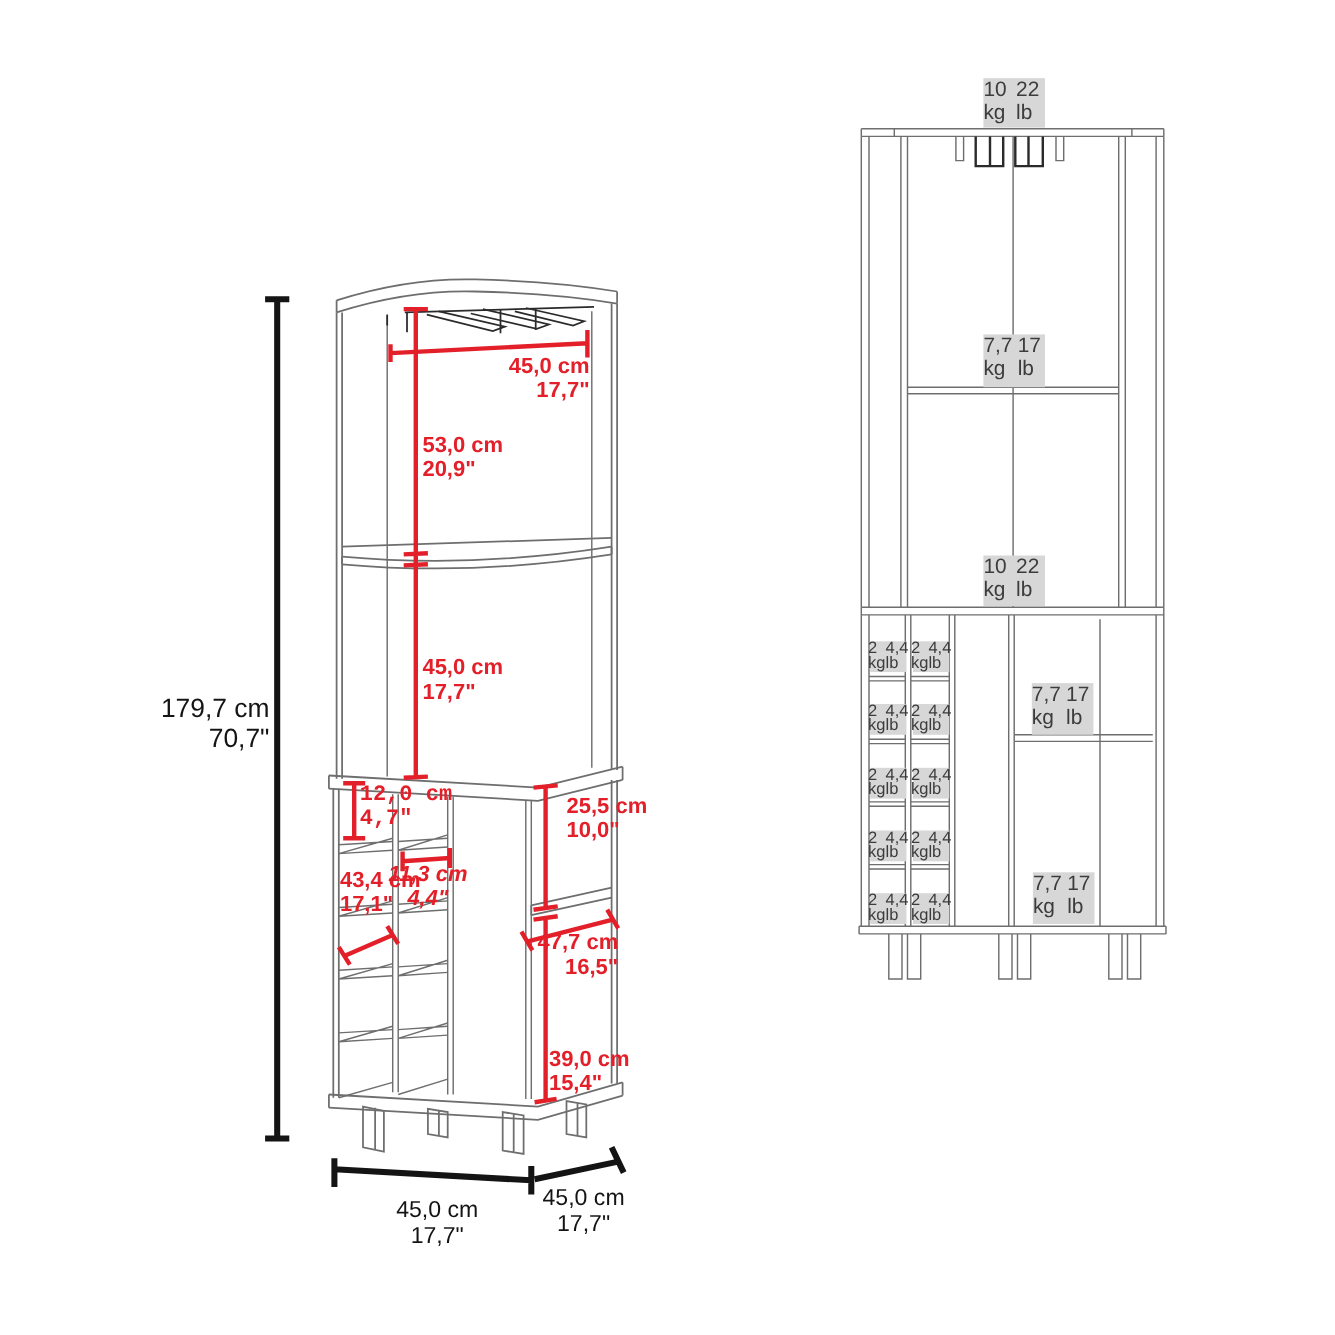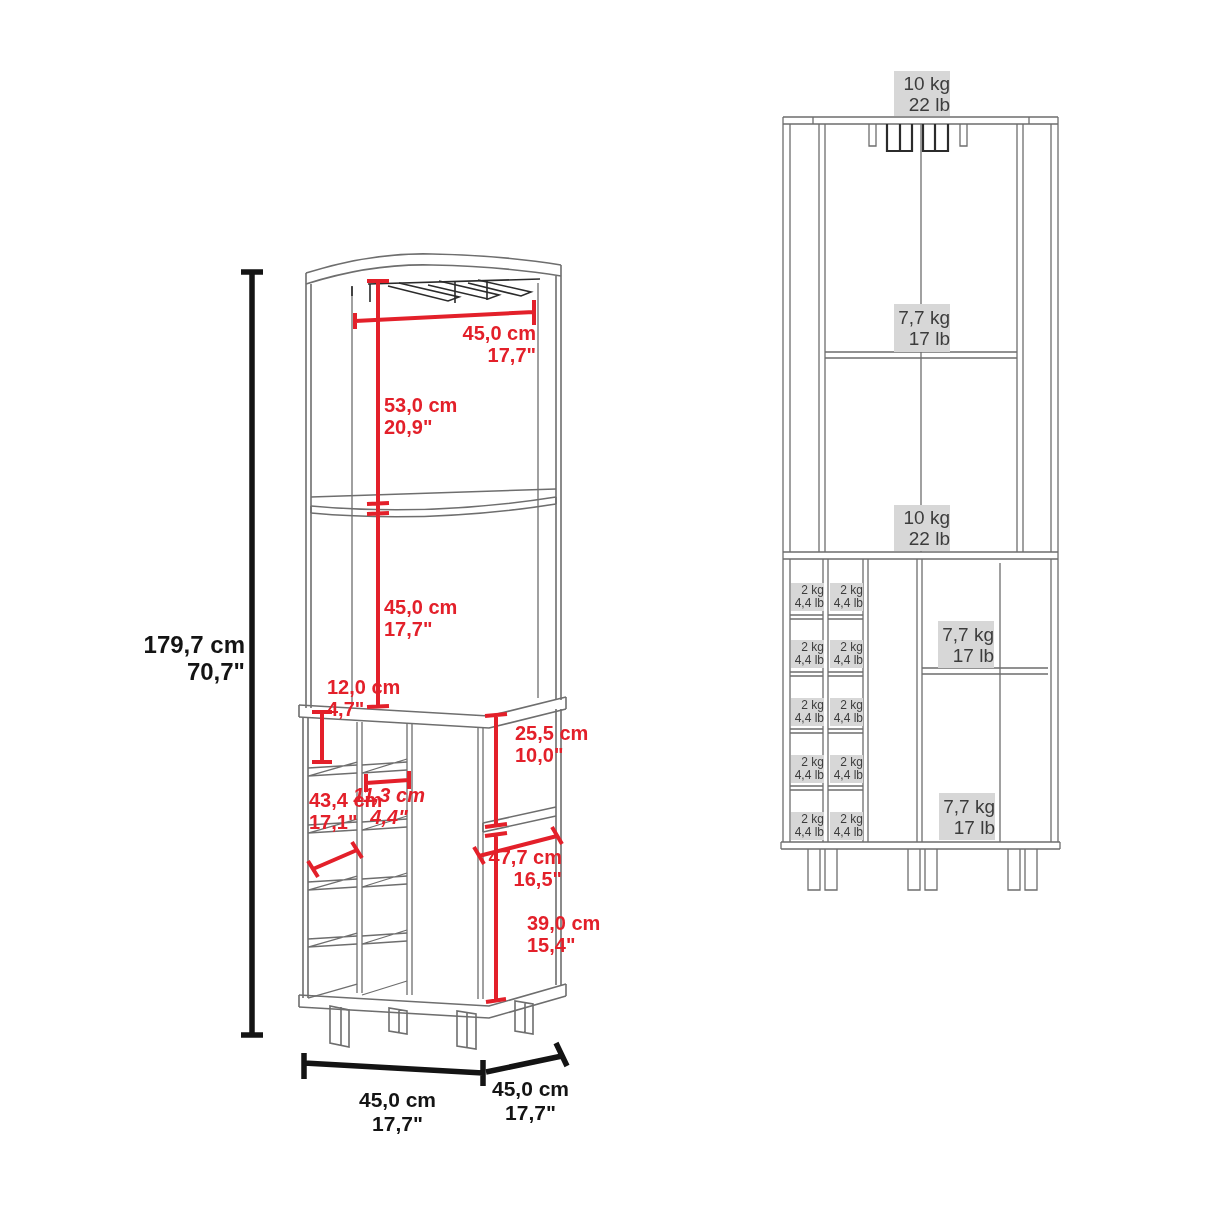--- a/index.html
+++ b/index.html
@@ -10,31 +10,31 @@
   #lineart{position:absolute;left:0;top:0;}
   #lineart path, #lineart line{fill:none;stroke-linecap:butt;}
   .art{stroke:var(--gray,#6e6e6e);stroke-width:1.6;}
   .artthin{stroke:var(--gray,#6e6e6e);stroke-width:1.3;}
   .dark{stroke:#2b2b2b;stroke-width:1.6;}
   .darkw{stroke:#2b2b2b;stroke-width:2.2;}
   .red{stroke:var(--red,#e3202a);stroke-width:4;}
   .blk{stroke:var(--blackdim,#141414);stroke-width:5.5;}
   .lbl{position:absolute;white-space:nowrap;}
   .red-lbl{color:var(--red,#e3202a);font-weight:bold;font-size:20px;line-height:22px;}
-  .blk-lbl{color:var(--blackdim,#141414);font-weight:bold;}
+  .blk-lbl{color:var(--blackdim,#141414);font-weight:normal;}
   .dim-height{font-size:24px;line-height:27px;text-align:right;}
   .dim-base{font-size:21px;line-height:24px;text-align:center;}
   .t-right{text-align:right;}
   .t-center{text-align:center;font-style:italic;}
   .cap-box{
     position:absolute;background:var(--labelbg,#d7d7d7);color:var(--labeltext,#3c3c3c);
-    display:flex;flex-direction:column;align-items:flex-end;justify-content:center;
+    display:flex;flex-direction:row;align-items:flex-start;justify-content:center;
     font-size:19px;line-height:21px;
   }
-  .cap-box.small{font-size:12px;line-height:13px;}
+  .cap-box.small{font-size:15px;line-height:13px;}
   .lbl span, .cap-box span{display:block;}
 </style>
 </head>
 <body>
 
 <div id="canvas">
 
   <svg id="lineart" width="1214" height="1214" viewBox="0 0 1214 1214">
 
     <g>
@@ -162,21 +162,21 @@
   <div class="lbl red-lbl" style="left:384px;top:394px;">
     <span>53,0 cm</span>
     <span>20,9"</span>
   </div>
 
   <div class="lbl red-lbl" style="left:384px;top:596px;">
     <span>45,0 cm</span>
     <span>17,7"</span>
   </div>
 
-  <div class="lbl red-lbl" style="left:327px;top:676px;">
+  <div class="lbl red-lbl" style="left:327px;top:712px;font-family:Liberation Mono, monospace;">
     <span>12,0 cm</span>
     <span>4,7"</span>
   </div>
 
   <div class="lbl red-lbl t-center" style="left:352px;top:784px;width:74px;">
     <span>11,3 cm</span>
     <span>4,4"</span>
   </div>
 
   <div class="lbl red-lbl" style="left:309px;top:789px;">
@@ -187,21 +187,21 @@
   <div class="lbl red-lbl" style="left:499px;top:722px;margin-left:16px;">
     <span>25,5 cm</span>
     <span>10,0"</span>
   </div>
 
   <div class="lbl red-lbl t-right" style="left:462px;top:846px;width:100px;">
     <span>47,7 cm</span>
     <span>16,5"</span>
   </div>
 
-  <div class="lbl red-lbl" style="left:499px;top:912px;padding-left:28px;">
+  <div class="lbl red-lbl" style="left:499px;top:952px;">
     <span>39,0 cm</span>
     <span>15,4"</span>
   </div>
 
   <div class="lbl blk-lbl dim-base" style="left:325px;top:1088px;width:145px;">
     <span>45,0 cm</span>
     <span>17,7"</span>
   </div>
 
   <div class="lbl blk-lbl dim-base" style="left:458px;top:1077px;width:145px;">

